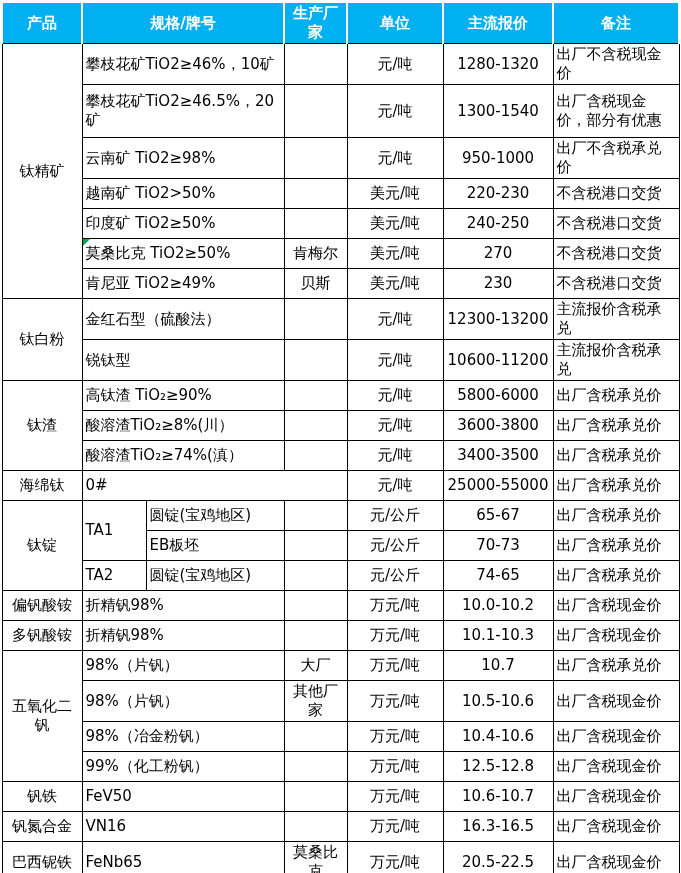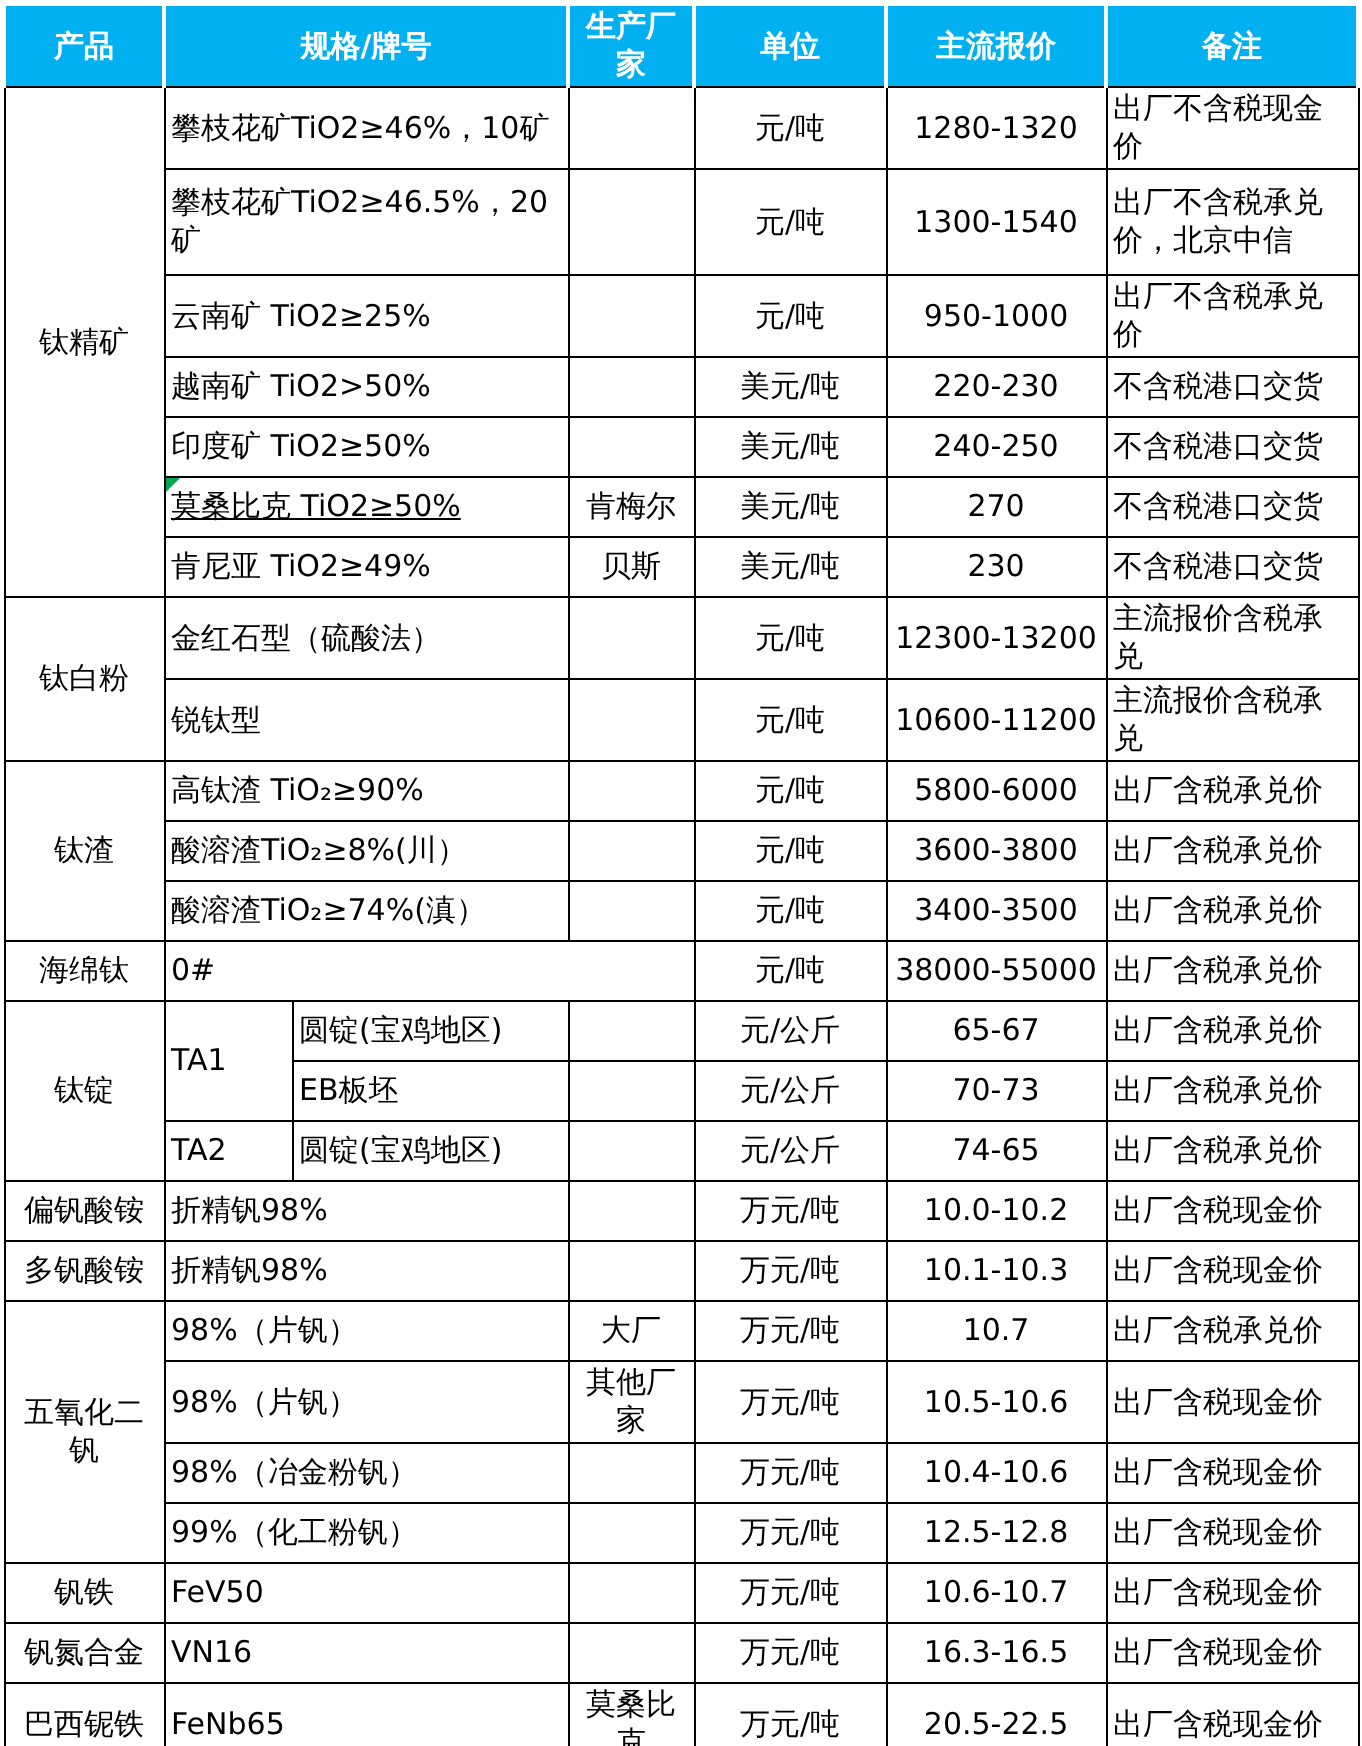--- a/index.html
+++ b/index.html
@@ -22,21 +22,21 @@
   thead th{
     background:var(--hdr-bg,#00B0F0);color:#fff;font-weight:bold;
     border:2px solid #fff;border-bottom:1px solid #000;
     height:24px;text-align:center;
   }
   tbody td{border:1px solid #000;background:#fff;}
   tbody tr{height:30px;}
   tbody tr.tall{height:53px;}
   td.c{text-align:center;}
   td.l{text-align:left;}
-  td.rel{position:relative;text-decoration:underline;}
+  td.rel{position:relative;}
   .err-tri{
     position:absolute;top:0;left:0;width:0;height:0;
     border-top:7px solid var(--tri,#00A651);
     border-right:7px solid transparent;
   }
 </style>
 </head>
 <body>
 
 <table>
@@ -67,24 +67,24 @@
       <td class="c"></td>
       <td class="c">元/吨</td>
       <td class="c">1280-1320</td>
       <td class="l">出厂不含税现金价</td>
     </tr>
     <tr class="tall">
       <td class="l" colspan="2">攀枝花矿TiO2≥46.5%，20矿</td>
       <td class="c"></td>
       <td class="c">元/吨</td>
       <td class="c">1300-1540</td>
-      <td class="l">出厂不含税承兑价，北京中信</td>
-    </tr>
-    <tr>
-      <td class="l" colspan="2">云南矿 TiO2≥25%</td>
+      <td class="l">出厂含税现金价，部分有优惠</td>
+    </tr>
+    <tr>
+      <td class="l" colspan="2">云南矿 TiO2≥98%</td>
       <td class="c"></td>
       <td class="c">元/吨</td>
       <td class="c">950-1000</td>
       <td class="l">出厂不含税承兑价</td>
     </tr>
     <tr>
       <td class="l" colspan="2">越南矿 TiO2&gt;50%</td>
       <td class="c"></td>
       <td class="c">美元/吨</td>
       <td class="c">220-230</td>
@@ -151,21 +151,21 @@
       <td class="c"></td>
       <td class="c">元/吨</td>
       <td class="c">3400-3500</td>
       <td class="l">出厂含税承兑价</td>
     </tr>
 
     <tr>
       <td class="c">海绵钛</td>
       <td class="l" colspan="3">0#</td>
       <td class="c">元/吨</td>
-      <td class="c">38000-55000</td>
+      <td class="c">25000-55000</td>
       <td class="l">出厂含税承兑价</td>
     </tr>
 
     <tr>
       <td class="c" rowspan="3">钛锭</td>
       <td class="l" rowspan="2">TA1</td>
       <td class="l">圆锭(宝鸡地区)</td>
       <td class="c"></td>
       <td class="c">元/公斤</td>
       <td class="c">65-67</td>

